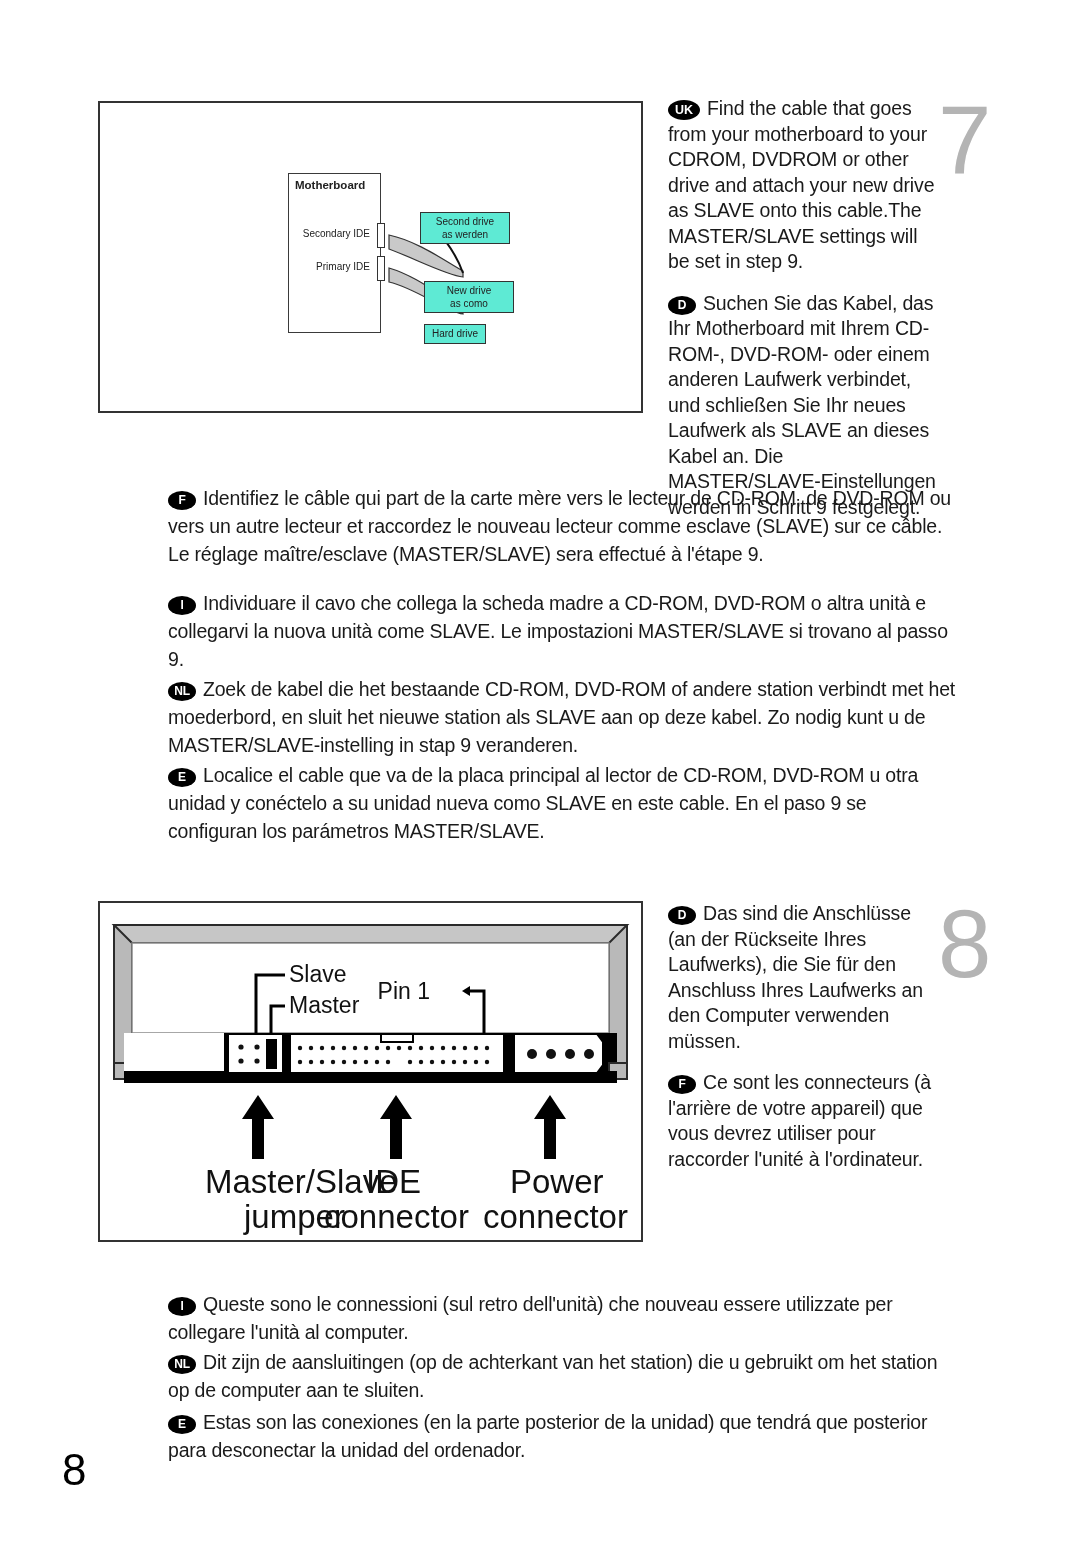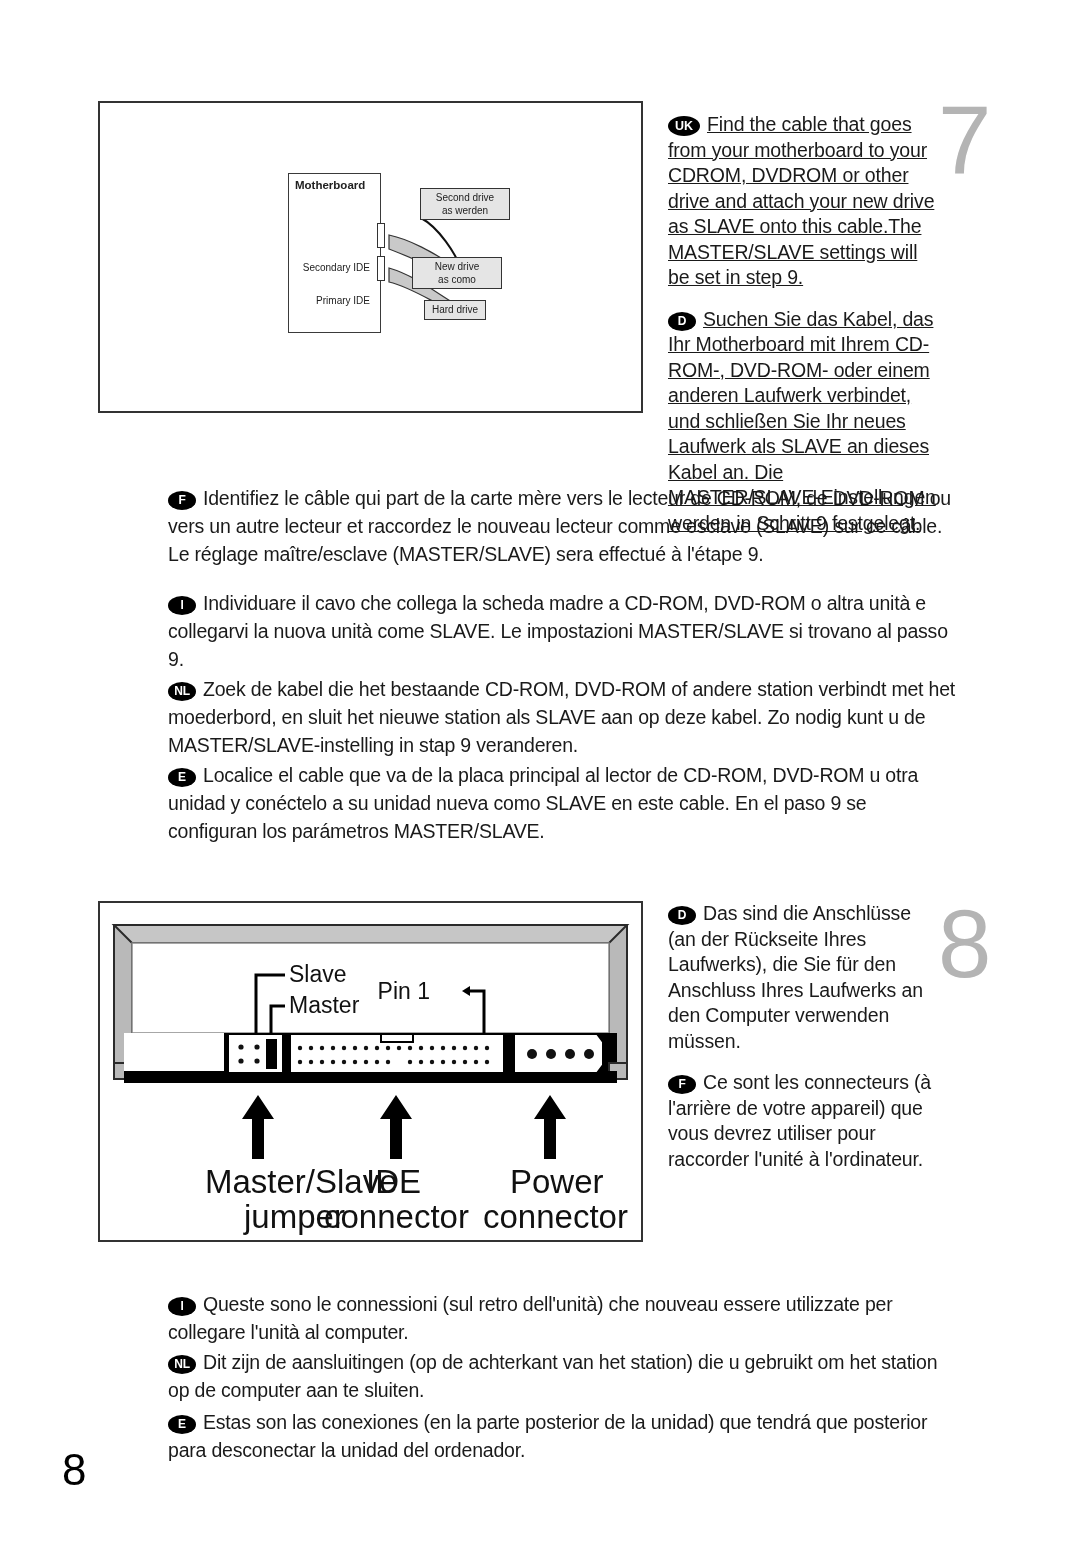--- a/index.html
+++ b/index.html
@@ -107,40 +107,40 @@
     font-weight: bold;
     color: #222;
     white-space: nowrap;
   }
   .mb-port-label {
     position: absolute;
     font-size: 10px;
     color: #222;
     white-space: nowrap;
     text-align: right;
-    margin-top: 34px;
   }
   .mb-port {
     position: absolute;
     width: 8px;
     height: 25px;
     border: 1.5px solid #333;
     background: #fff;
     box-sizing: border-box;
   }
   .dr-box {
     position: absolute;
     border: 1.5px solid #333;
-    background: #e5e5e5;
+    background: #5eead4;
     box-sizing: border-box;
     font-size: 10px;
     color: #222;
     text-align: center;
     line-height: 12.5px;
     padding-top: 3px;
+    margin-top: 24px;
   }
 
   
   #fig2 { left: 98px; top: 901px; width: 545px; height: 341px; }
   .drive-svg { position: absolute; left: 0; top: 0; }
 </style>
 </head>
 <body>
 
 <div class="step-section" style="top:0;">
@@ -164,32 +164,32 @@
       <span class="mb-port-label" style="left:-2px; top:63px; width:84px;">Secondary IDE</span>
       <span class="mb-port-label" style="left:-2px; top:96px; width:84px;">Primary IDE</span>
 
       <div class="mb-port" style="left:89px; top:58px;"></div>
       <div class="mb-port" style="left:89px; top:91px;"></div>
 
       <div class="dr-box" style="left:132px; top:23px; width:90px; height:32px;">
         <span>Second drive</span><br>
         <span>as werden</span>
       </div>
-      <div class="dr-box" style="left:124px; top:92px; width:90px; height:32px;">
+      <div class="dr-box" style="left:136px; top:92px; width:90px; height:32px;">
         <span>New drive</span><br>
         <span>as como</span>
       </div>
       <div class="dr-box" style="left:136px; top:135px; width:62px; height:20px;">
         <span>Hard drive</span>
       </div>
 
     </div>
   </div>
 
-  <div class="side-col" style="left:668px; top:112px;text-decoration:underline;">
+  <div class="side-col" style="left:668px; top:96px;">
     <p class="para">
       <span class="badge sz1">UK</span><span>Find the cable that goes from your motherboard to your CDROM, DVDROM or other drive and attach your new drive as SLAVE onto this cable.The MASTER/SLAVE settings will be set in step 9.</span>
     </p>
     <p class="para">
       <span class="badge sz2">D</span><span>Suchen Sie das Kabel, das Ihr Motherboard mit Ihrem CD-ROM-, DVD-ROM- oder einem anderen Laufwerk verbindet, und schließen Sie Ihr neues Laufwerk als SLAVE an dieses Kabel an. Die MASTER/SLAVE-Einstellungen werden in Schritt 9 festgelegt.</span>
     </p>
   </div>
 
   <div class="step-num" style="left:938px; top:92px;">7</div>
 

